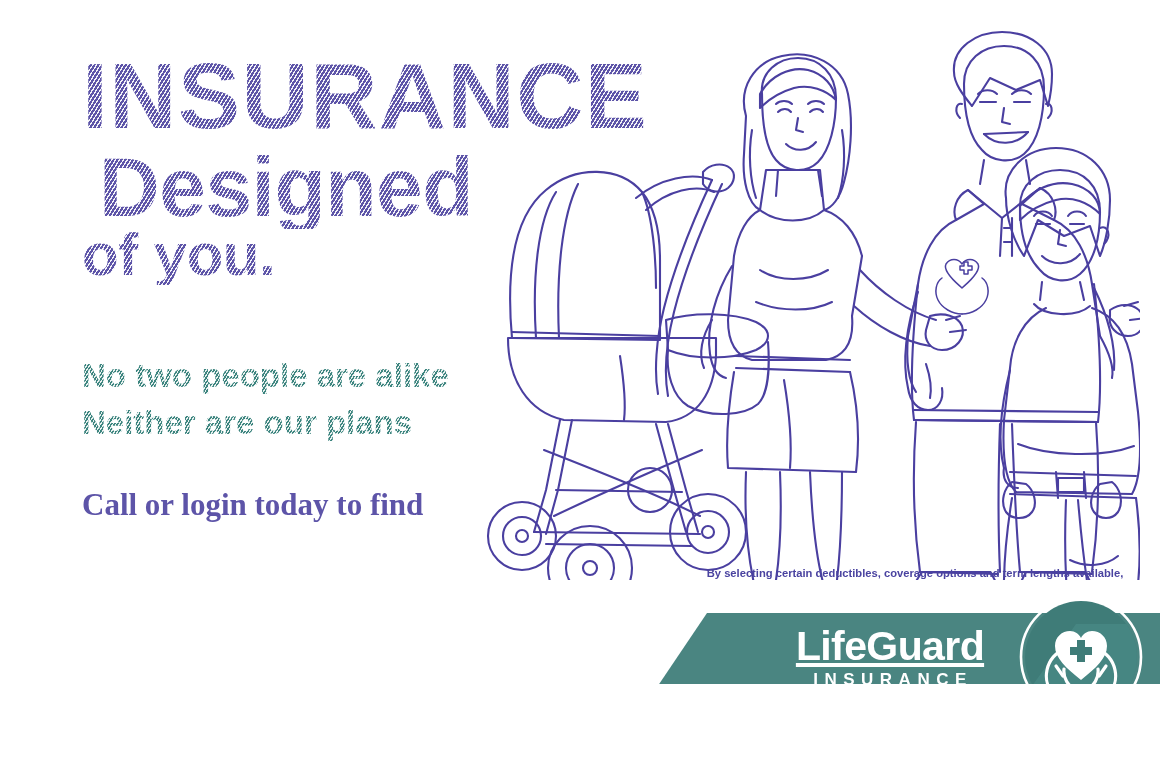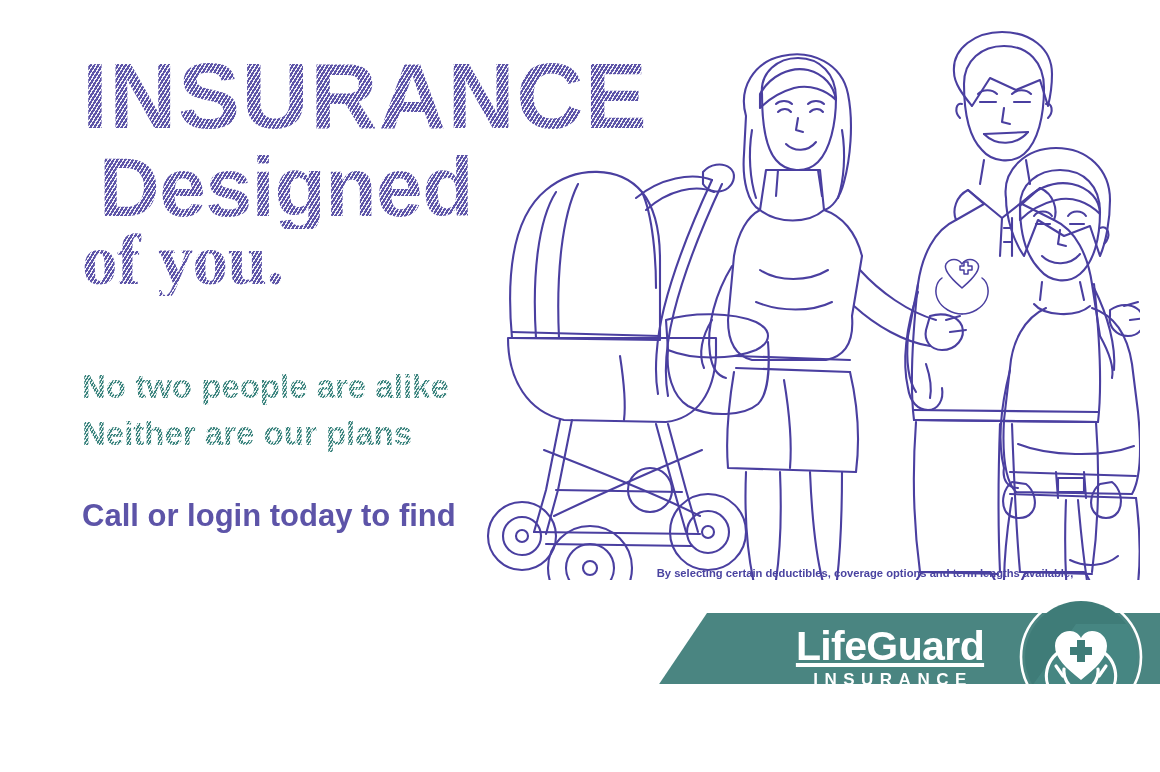--- a/index.html
+++ b/index.html
@@ -50,21 +50,21 @@
 
   .h-line{
     display:block;
     font-weight:700;
     letter-spacing:-.5px;
     white-space:nowrap;
   }
   .h1{ font-size:93px; line-height:.96; letter-spacing:1.5px; }
   .h2{ font-size:84px; line-height:1.0; margin-top:4px;margin-left:17px;}
   .h3{ font-size:84px; line-height:1.0; margin-top:-4px;}
-  .h4{ font-size:71px; line-height:1.0; margin-top:-4px;font-family:Liberation Serif, serif;}
+  .h4{ font-size:60px; line-height:1.0; margin-top:-4px;}
 
   .tagline{
     margin-top:68px;
   }
   .tag-line{
     display:block;
     font-size:33px;
     font-weight:700;
     line-height:1.42;
     white-space:nowrap;
@@ -73,26 +73,27 @@
   .cta{
     margin-top:38px;
   }
   .cta-line{
     display:block;
     font-size:31px;
     font-weight:700;
     line-height:1.30;
     white-space:nowrap;
     color:#5d54a8;
+    font-family:Liberation Serif, serif;
   }
 
   
   .disclaimer{
     position:absolute;
-    left:655px; top:565px;
+    left:705px; top:565px;
     width:420px;
     text-align:center;
     color:#4a43a0;
     font-size:11.2px;
     font-weight:700;
     line-height:1.45;
   }
   .disclaimer span{display:block;}
 
   

